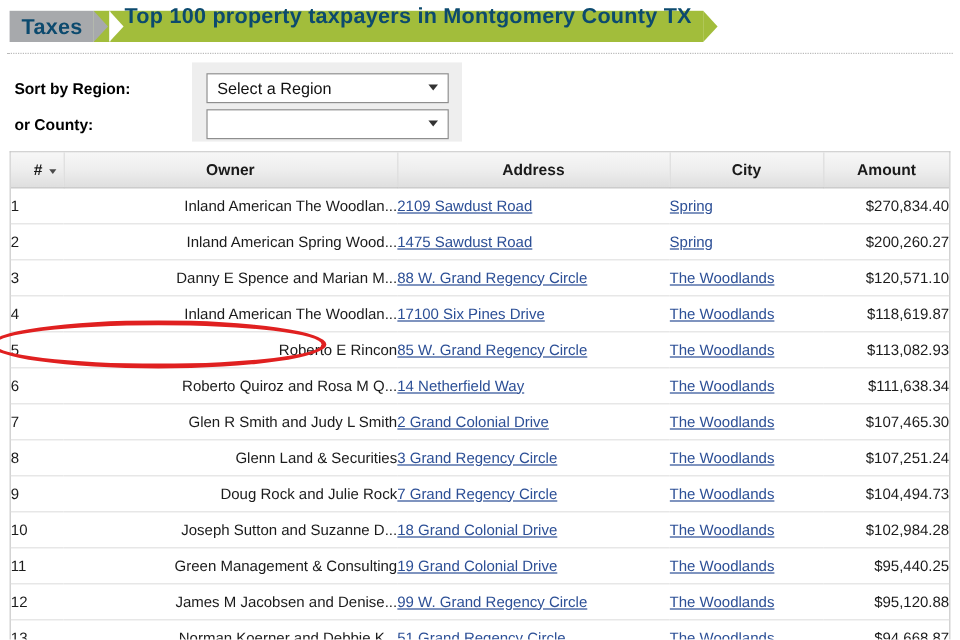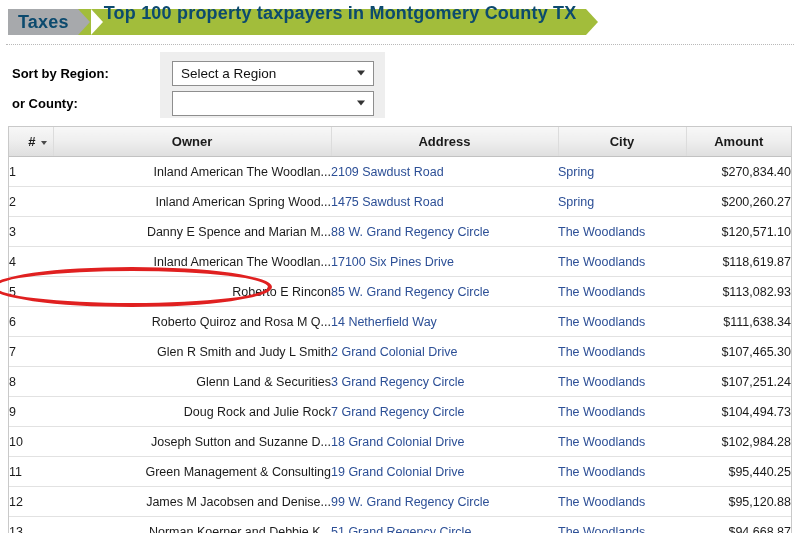--- a/index.html
+++ b/index.html
@@ -219,20 +219,21 @@
     overflow: hidden;
   }
   td.c-num    { padding-left: 14px; text-align: left; }
   td.c-owner  { padding-left: 42px; text-align: right; }
   td.c-addr   { padding-left: 16px; text-align: left; }
   td.c-city   { padding-left: 12px; text-align: left; }
   td.c-amt    { padding-right: 16px; text-align: right; }
 
   .lnk {
     color: #2c4f96;
+    text-decoration: underline;
     cursor: pointer;
   }
 
   
   col.w-num   { width: 44px; }
   col.w-owner { width: 278px; }
   col.w-addr  { width: 227px; }
   col.w-city  { width: 128px; }
   col.w-amt   { width: 105px; }
 

